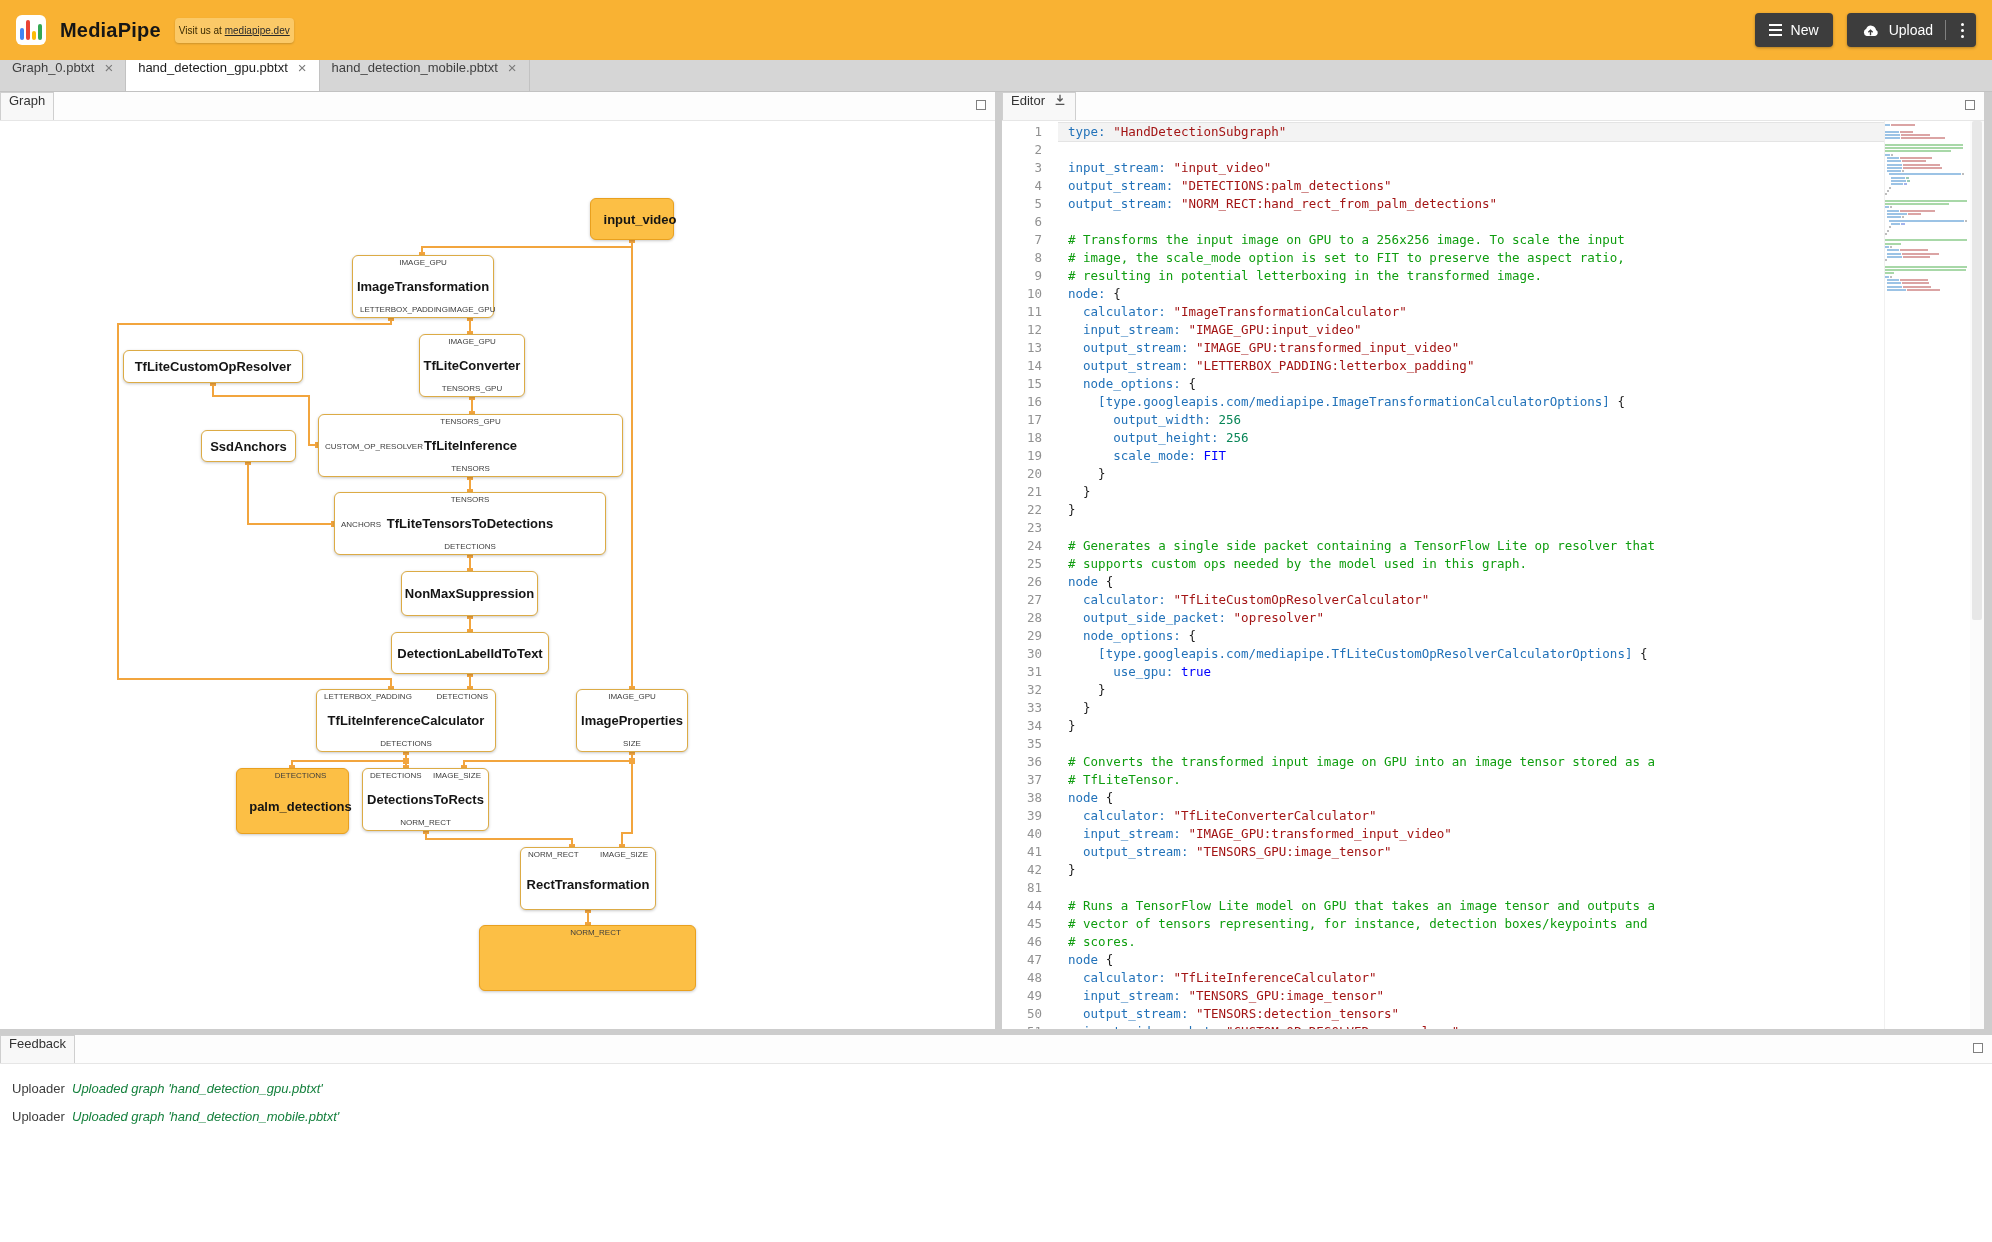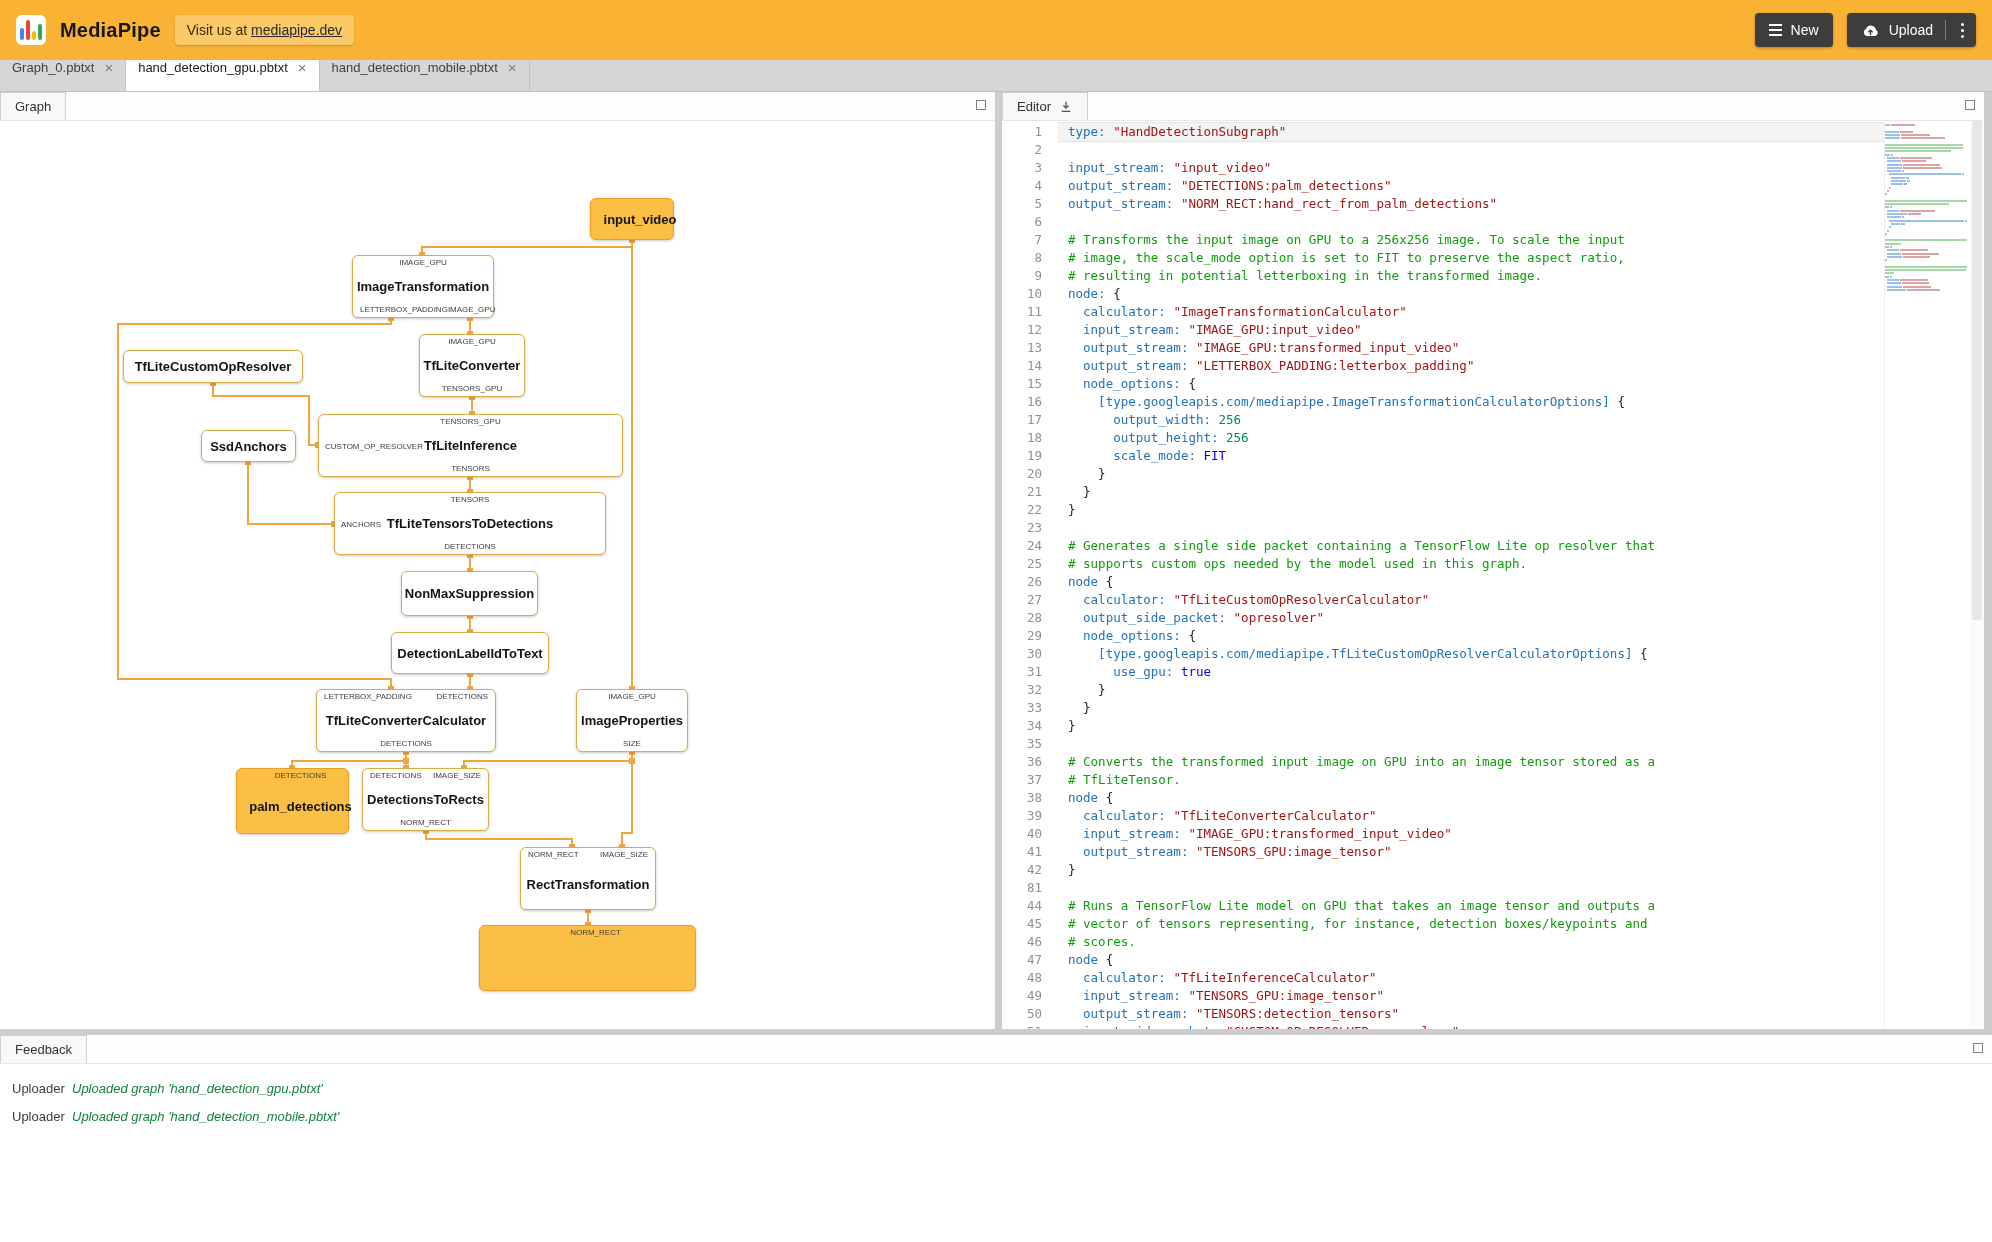--- a/index.html
+++ b/index.html
@@ -11,21 +11,21 @@
 
   
   .header { height: 60px; background: #f9b233; display: flex; align-items: center; padding: 0 16px; gap: 14px; }
   .logo { width: 30px; height: 30px; background: #fff; border-radius: 6px; display: flex; align-items: flex-end; justify-content: center; gap: 2px; padding: 5px 4px; }
   .logo i { width: 4px; border-radius: 2px; display: block; }
   .logo .b1 { height: 12px; background: #4285f4; }
   .logo .b2 { height: 20px; background: #ea4335; }
   .logo .b3 { height: 9px;  background: #fbbc05; }
   .logo .b4 { height: 16px; background: #34a853; }
   .app-title { font-size: 20px; font-weight: bold; color: #161616; letter-spacing: .2px; }
-  .visit-chip { background: #fbc967; padding: 7px 12px; border-radius: 4px; font-size: 14px; color: #3a2a00; box-shadow: 0 1px 2px rgba(0,0,0,.18); }
+  .visit-chip { background: #fbc967; padding: 7px 4px; border-radius: 4px; font-size: 10px; color: #3a2a00; box-shadow: 0 1px 2px rgba(0,0,0,.18); }
   .visit-chip a { color: #2b2b2b; text-decoration: underline; cursor: pointer; }
   .spacer { flex: 1; }
   .btn { background: #3d3d3d; color: #fff; height: 34px; border: none; border-radius: 4px; display: flex; align-items: center; padding: 0 14px; gap: 9px; font-size: 14px; font-family: inherit; box-shadow: 0 1px 3px rgba(0,0,0,.3); cursor: pointer; }
   .ic-new { display: flex; flex-direction: column; gap: 3px; }
   .ic-new i { width: 13px; height: 2px; background: #fff; display: block; }
   .btn-upload { padding-right: 6px; }
   .btn-divider { width: 1px; height: 20px; background: rgba(255,255,255,.35); margin-left: 3px; }
   .kebab { display: flex; flex-direction: column; gap: 3px; padding: 0 6px; }
   .kebab i { width: 3px; height: 3px; border-radius: 50%; background: #fff; display: block; }
 
@@ -34,21 +34,21 @@
   .file-tab { display: flex; gap: 10px; padding: 0 12px; font-size: 13px; color: #3f3f3f; border-right: 1px solid #c2c2c2; cursor: pointer; }
   .file-tab.active { background: #fff; color: #1c1c1c; }
   .tab-close { color: #7a7a7a; font-size: 15px; line-height: 1; cursor: pointer; }
 
   
   .main { display: flex; gap: 7px; height: 937px; padding-right: 8px; background: #cdcdcd; }
   .pane { background: #fff; display: flex; flex-direction: column; }
   .pane-left { width: 995px; }
   .pane-right { flex: 1; }
   .pane-header { height: 29px; display: flex; align-items: stretch; position: relative; background: #fdfdfd; border-bottom: 1px solid #e6e6e6; }
-  .pane-tab { display: flex; align-items: center; gap: 8px; padding: 0 14px; border: 1px solid #cfcfcf; border-bottom: none; background: #f8f8f8; font-size: 13px; color: #333; cursor: pointer; }
+  .pane-tab { display: flex; align-items: flex-start; gap: 8px; padding: 0 8px; border: 1px solid #cfcfcf; border-bottom: none; background: #f8f8f8; font-size: 13px; color: #333; cursor: pointer; }
   .maxi { position: absolute; right: 9px; top: 8px; width: 10px; height: 10px; border: 1px solid #808080; background: #fff; cursor: pointer; }
 
   
   .graph-canvas { position: relative; height: 908px; overflow: hidden; background: #fff; }
   .graph-canvas svg { position: absolute; left: 0; top: 0; }
   .edge { fill: none; stroke: #f2a53e; stroke-width: 2; }
   .edge-dot { fill: #f2a53e; }
   .node-layer { position: absolute; inset: 0; }
   .gnode { position: absolute; display: flex; flex-direction: column; border-radius: 6px; box-shadow: 0 1px 3px rgba(0,0,0,.22); cursor: pointer; }
   .gnode.calc { background: #fff; border: 1px solid #dcab45; }
@@ -260,21 +260,21 @@
             <div class="gtitle">NonMaxSuppression</div>
           </div>
           <div class="gnode calc" style="left: 391px; top: 511px; width: 158px; height: 42px;">
             <div class="gtitle">DetectionLabelIdToText</div>
           </div>
           <div class="gnode calc" style="left: 316px; top: 568px; width: 180px; height: 63px;">
             <div class="ports top">
               <span class="gport">LETTERBOX_PADDING</span>
               <span class="gport">DETECTIONS</span>
             </div>
-            <div class="gtitle">TfLiteConverterCalculator</div>
+            <div class="gtitle">TfLiteInferenceCalculator</div>
             <div class="ports bottom center">
               <span class="gport">DETECTIONS</span>
             </div>
           </div>
           <div class="gnode calc" style="left: 576px; top: 568px; width: 112px; height: 63px;">
             <div class="ports top center">
               <span class="gport">IMAGE_GPU</span>
             </div>
             <div class="gtitle">ImageProperties</div>
             <div class="ports bottom center">

